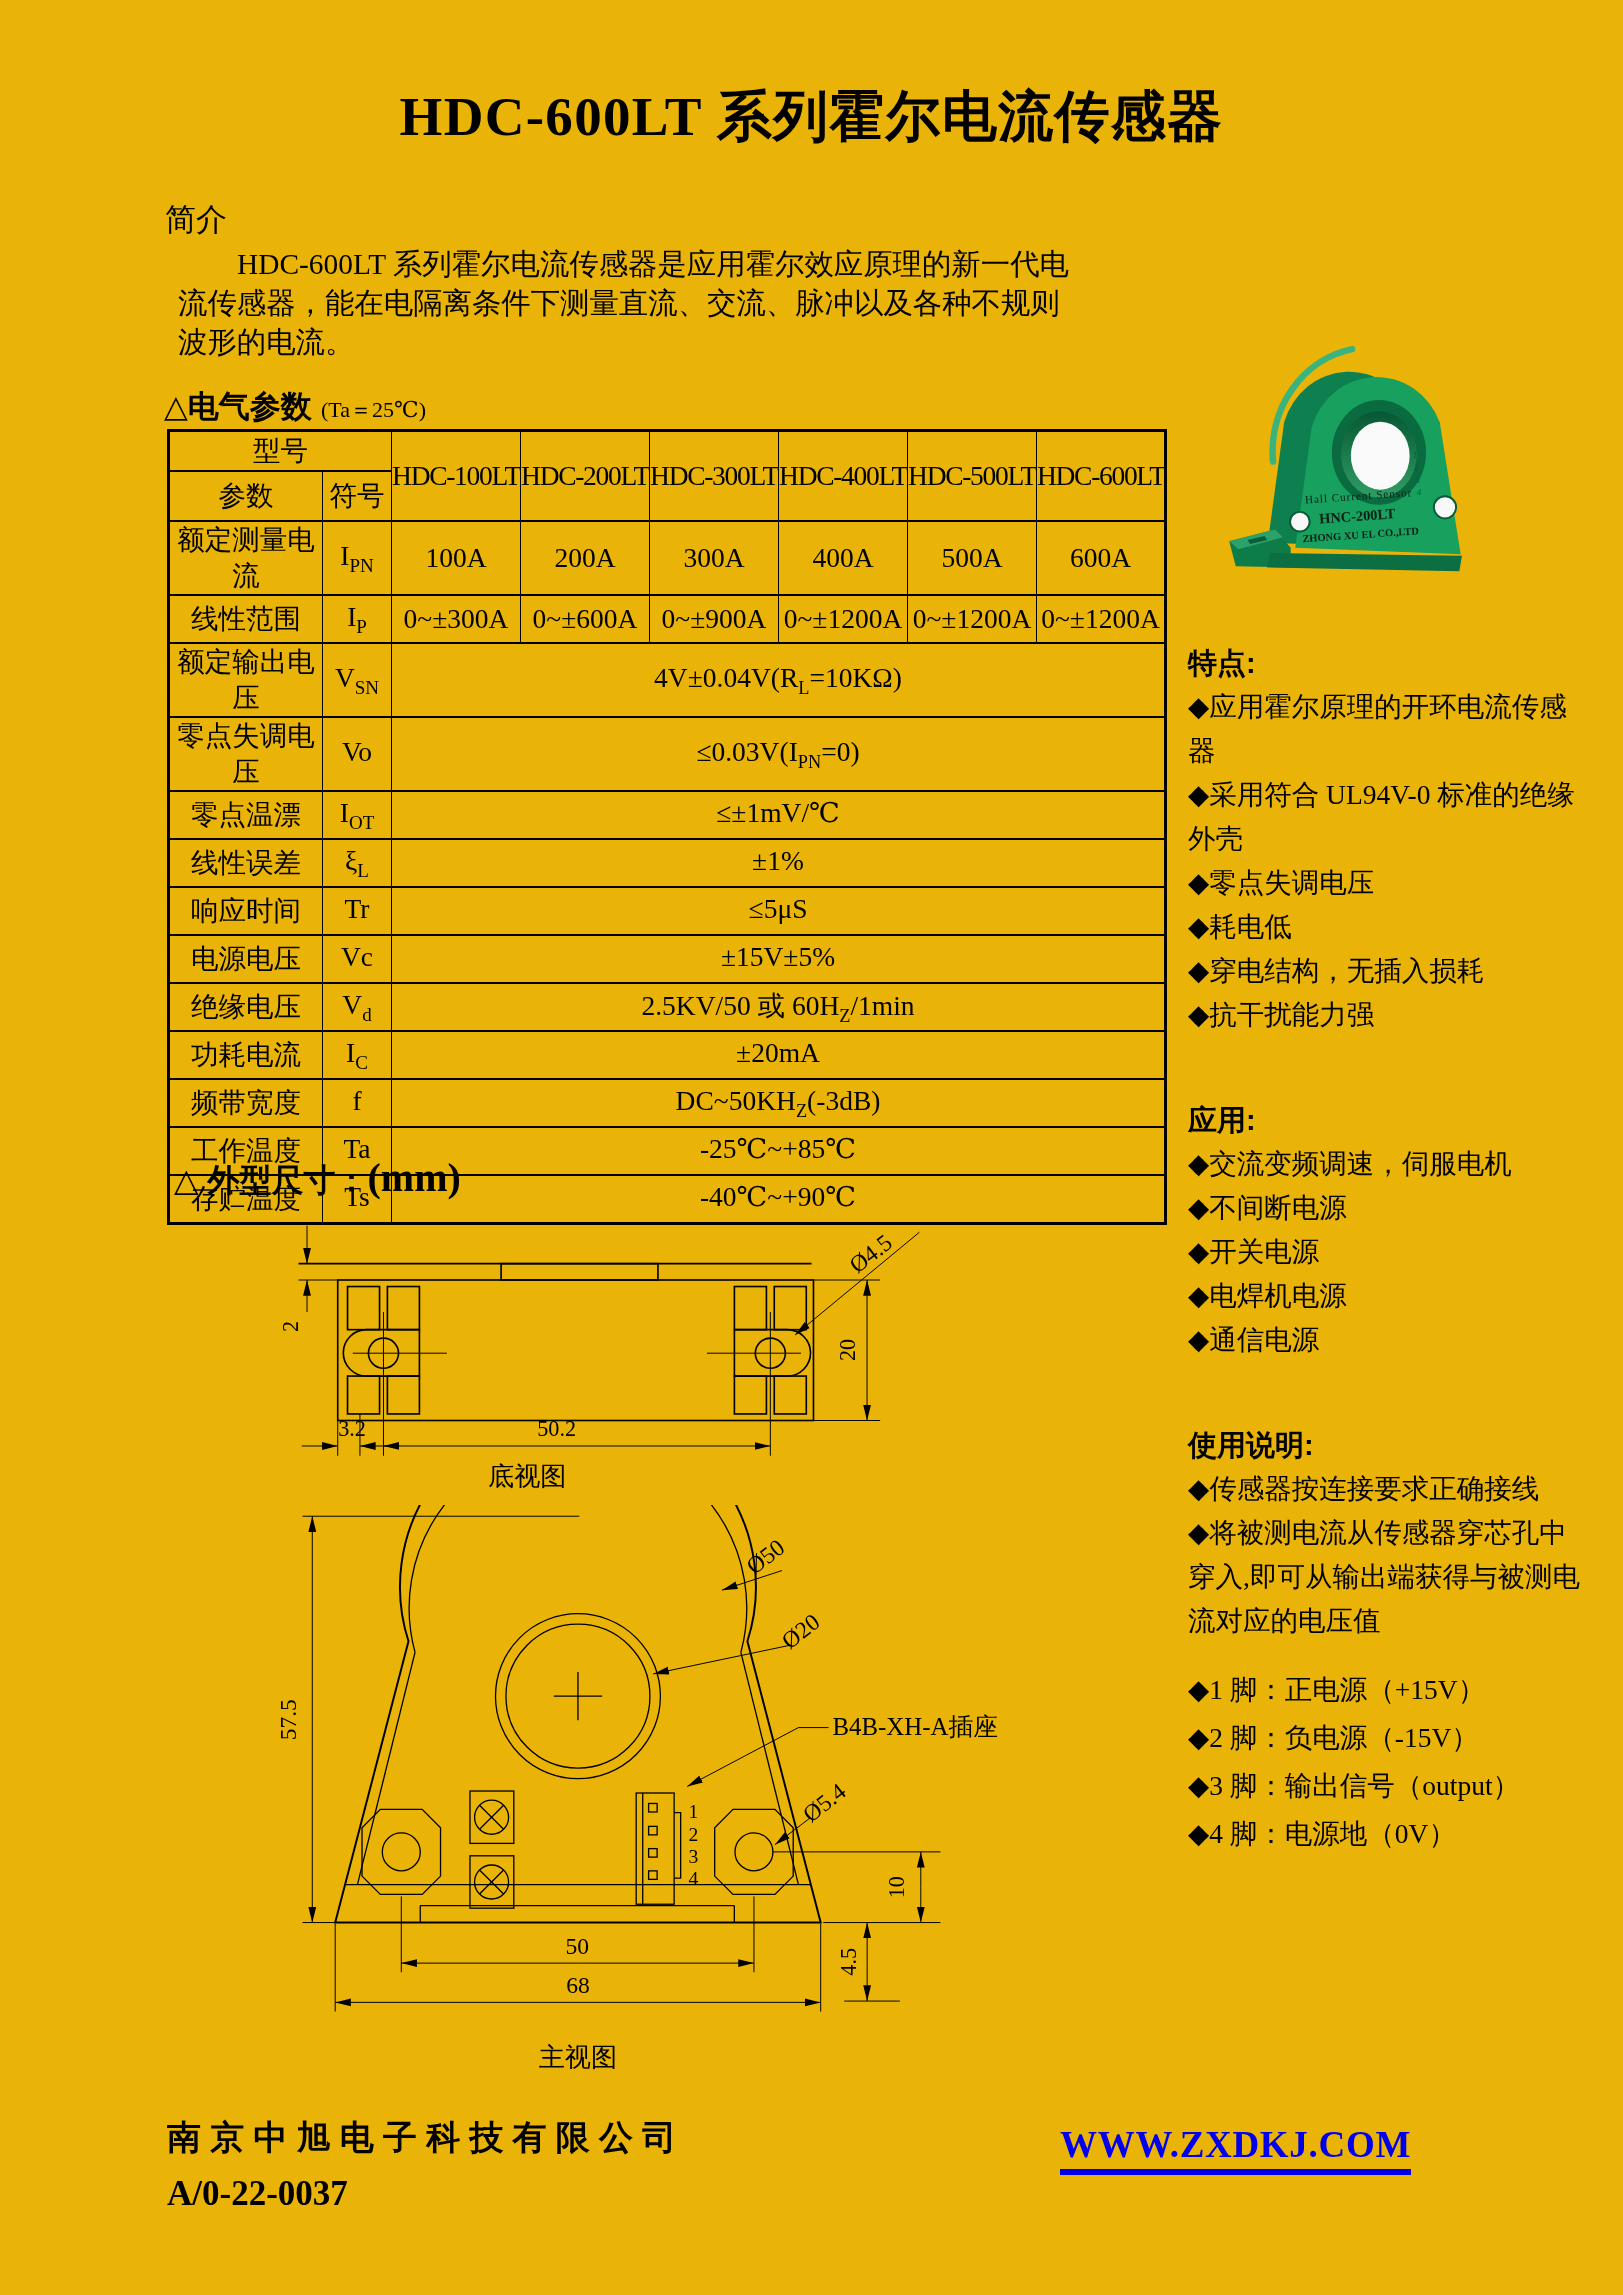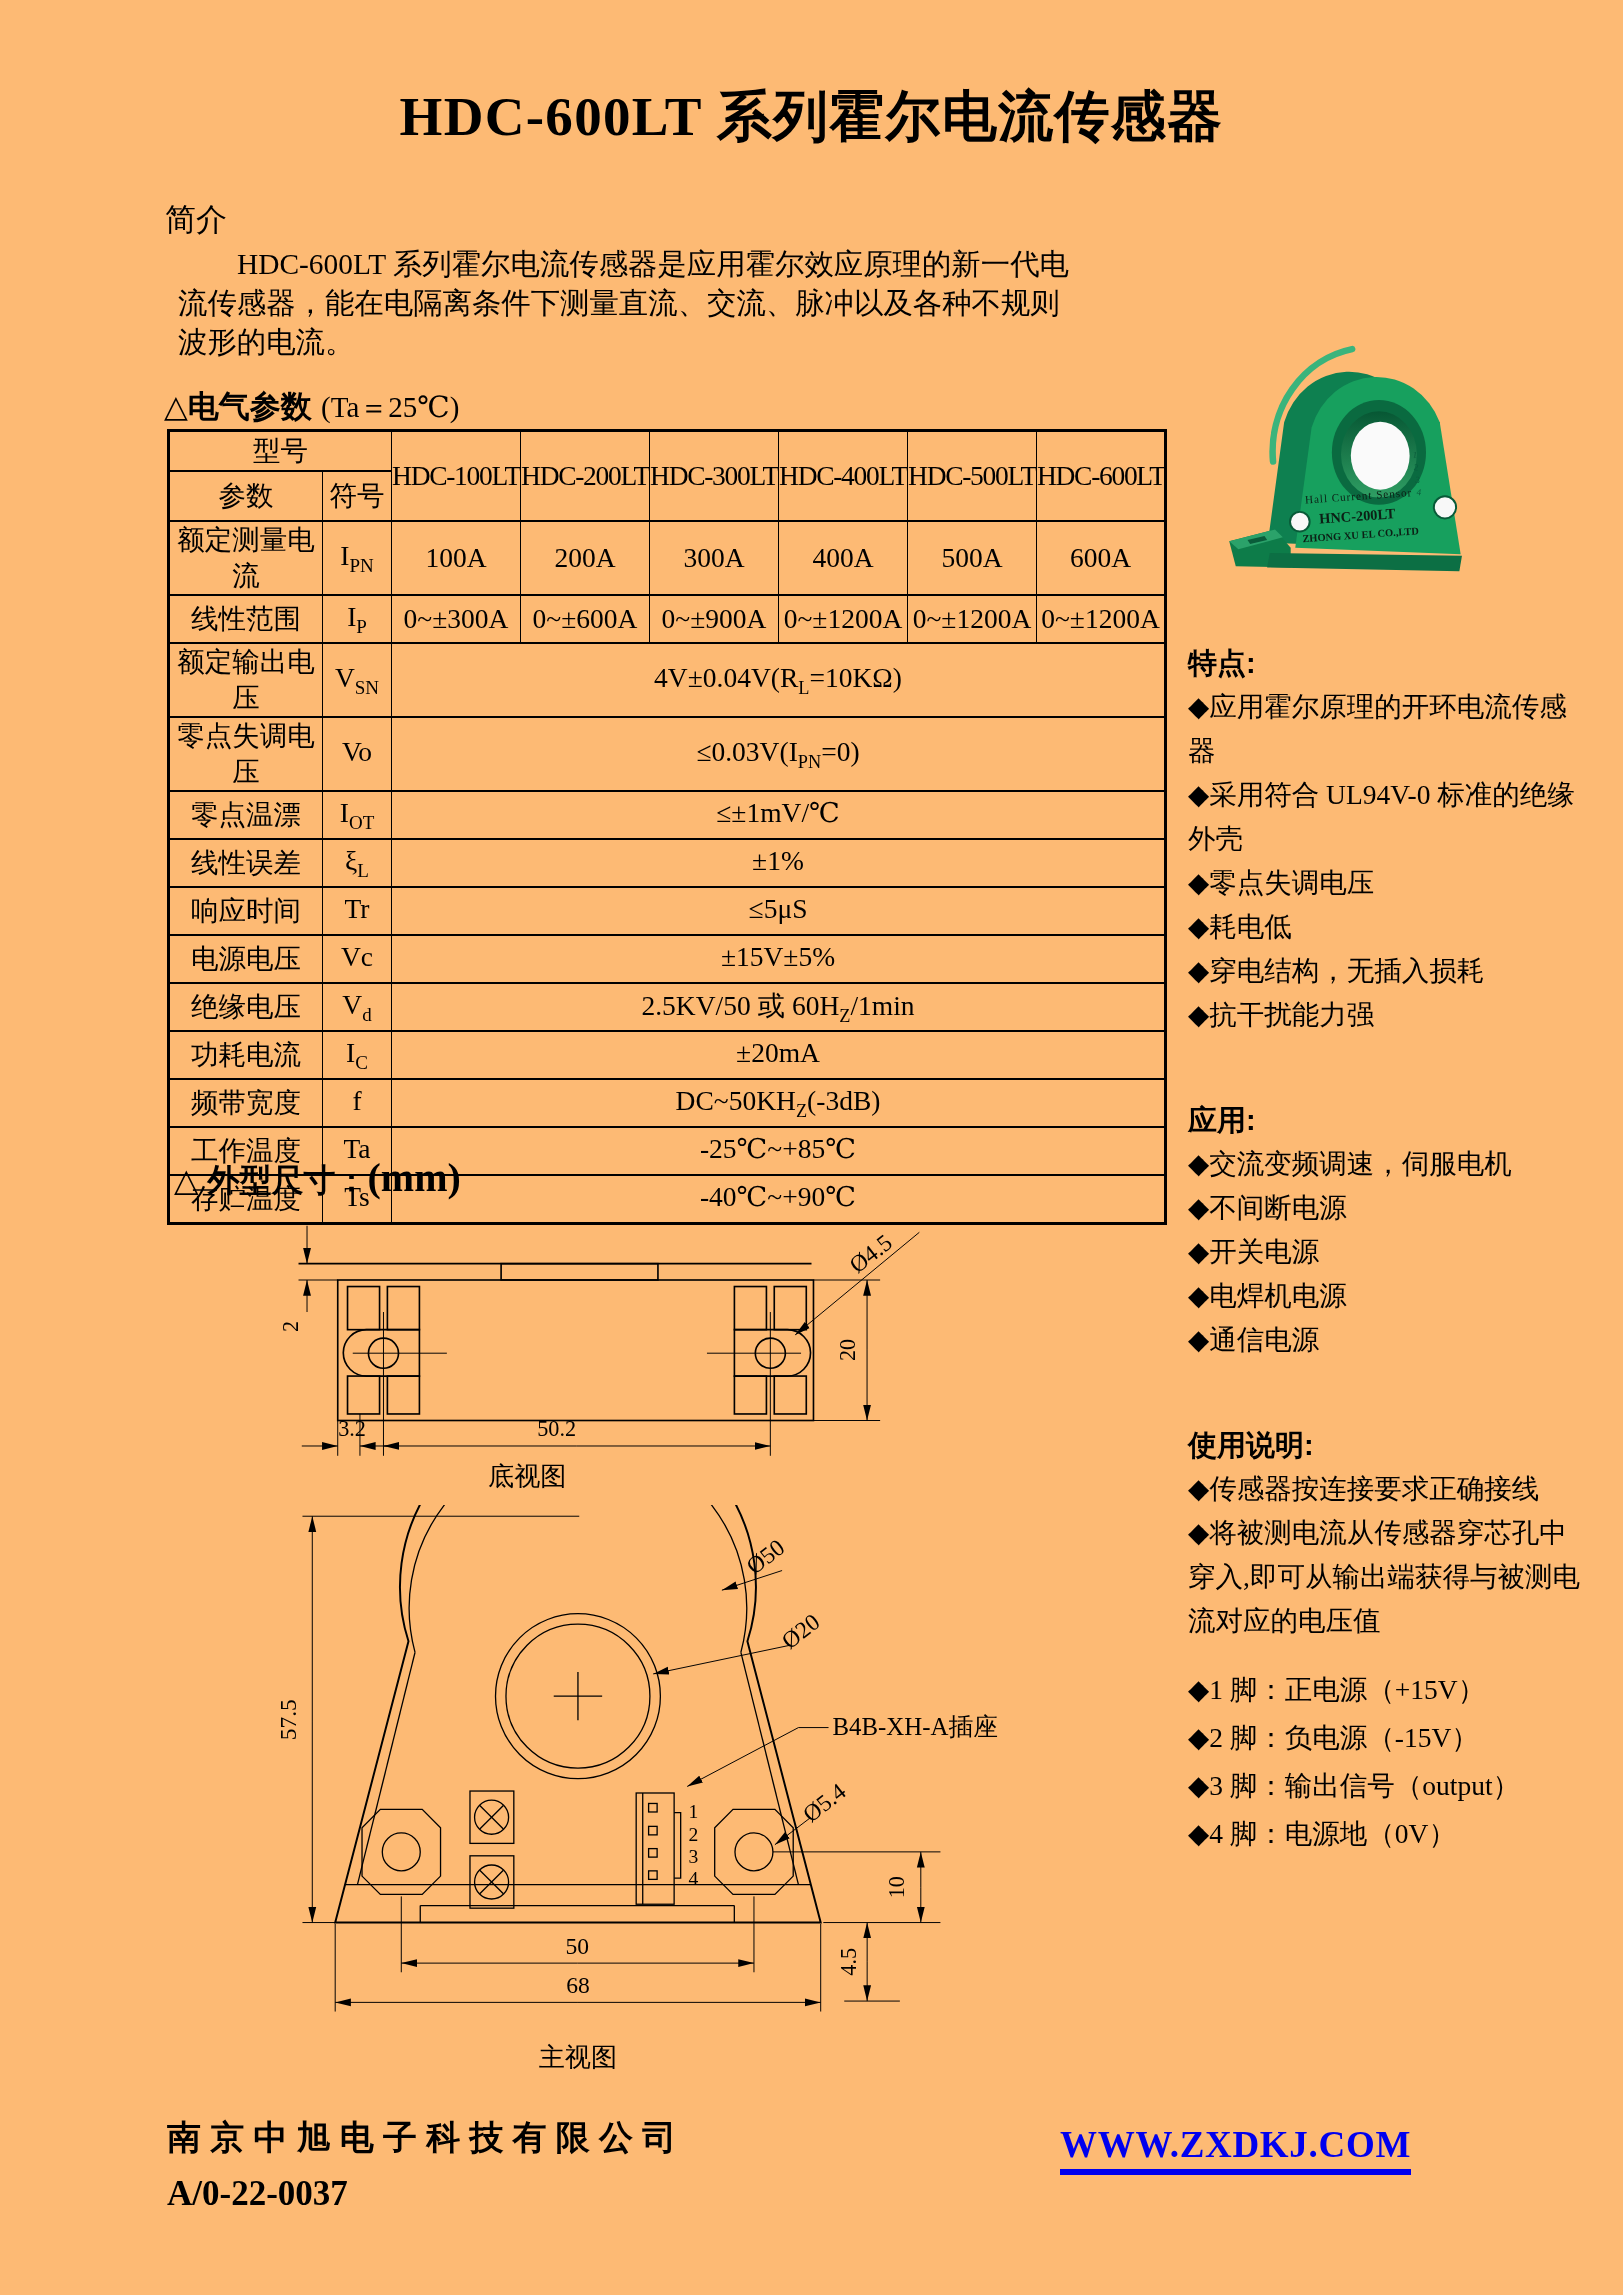--- a/index.html
+++ b/index.html
@@ -1,25 +1,25 @@
 <!DOCTYPE html>
 <html style="font-size:10.5px"><head>
 <meta charset="utf-8">
 <style>
   html,body{margin:0;padding:0;background:#fff;}
-  .page{position:relative;width:1623px;height:2295px;background:#fdba74;
+  .page{position:relative;width:1623px;height:2295px;background:#eab308;
         font-family:"Liberation Serif","DejaVu Serif",serif;color:#000;overflow:hidden;
         outline:0.7px solid #d8d8d8;}
   .abs{position:absolute;}
   .title{top:80px;left:0;width:1623px;text-align:center;font-size:55px;font-weight:bold;letter-spacing:1.3px;}
   .intro-h{top:199px;left:165px;font-size:31px;}
   .intro-p{top:245px;left:178px;width:898px;font-size:29.4px;line-height:39px;text-indent:59px;}
   .elec-h{top:386px;left:164px;font-size:31px;}
   .elec-h .b{font-family:"Liberation Sans","DejaVu Sans",sans-serif;font-weight:bold;}
-  .elec-h .c{font-size:29px;margin-left:9.2px;}
+  .elec-h .c{font-size:22px;margin-left:9.2px;}
 
   table.params{position:absolute;top:429px;left:167px;border-collapse:collapse;table-layout:fixed;
                width:997px;border:3.9px solid #000;}
   .params td{border:2.6px solid #000;border-left-width:1.3px;border-right-width:1.3px;
              text-align:center;vertical-align:middle;font-size:27.5px;padding:0;}
   .r-h1 td{height:38px;} .r-h2 td{height:48px;} .r-d td{height:46px;}
   .c-corner{text-align:right;padding-right:30px;font-size:29.4px;}
   .c-hparam{text-align:left;padding-left:9.2px;font-size:29.4px;}
   .c-hsym{font-size:29.4px;}
   .c-model{font-size:27px;letter-spacing:-1.3px;white-space:nowrap;}

